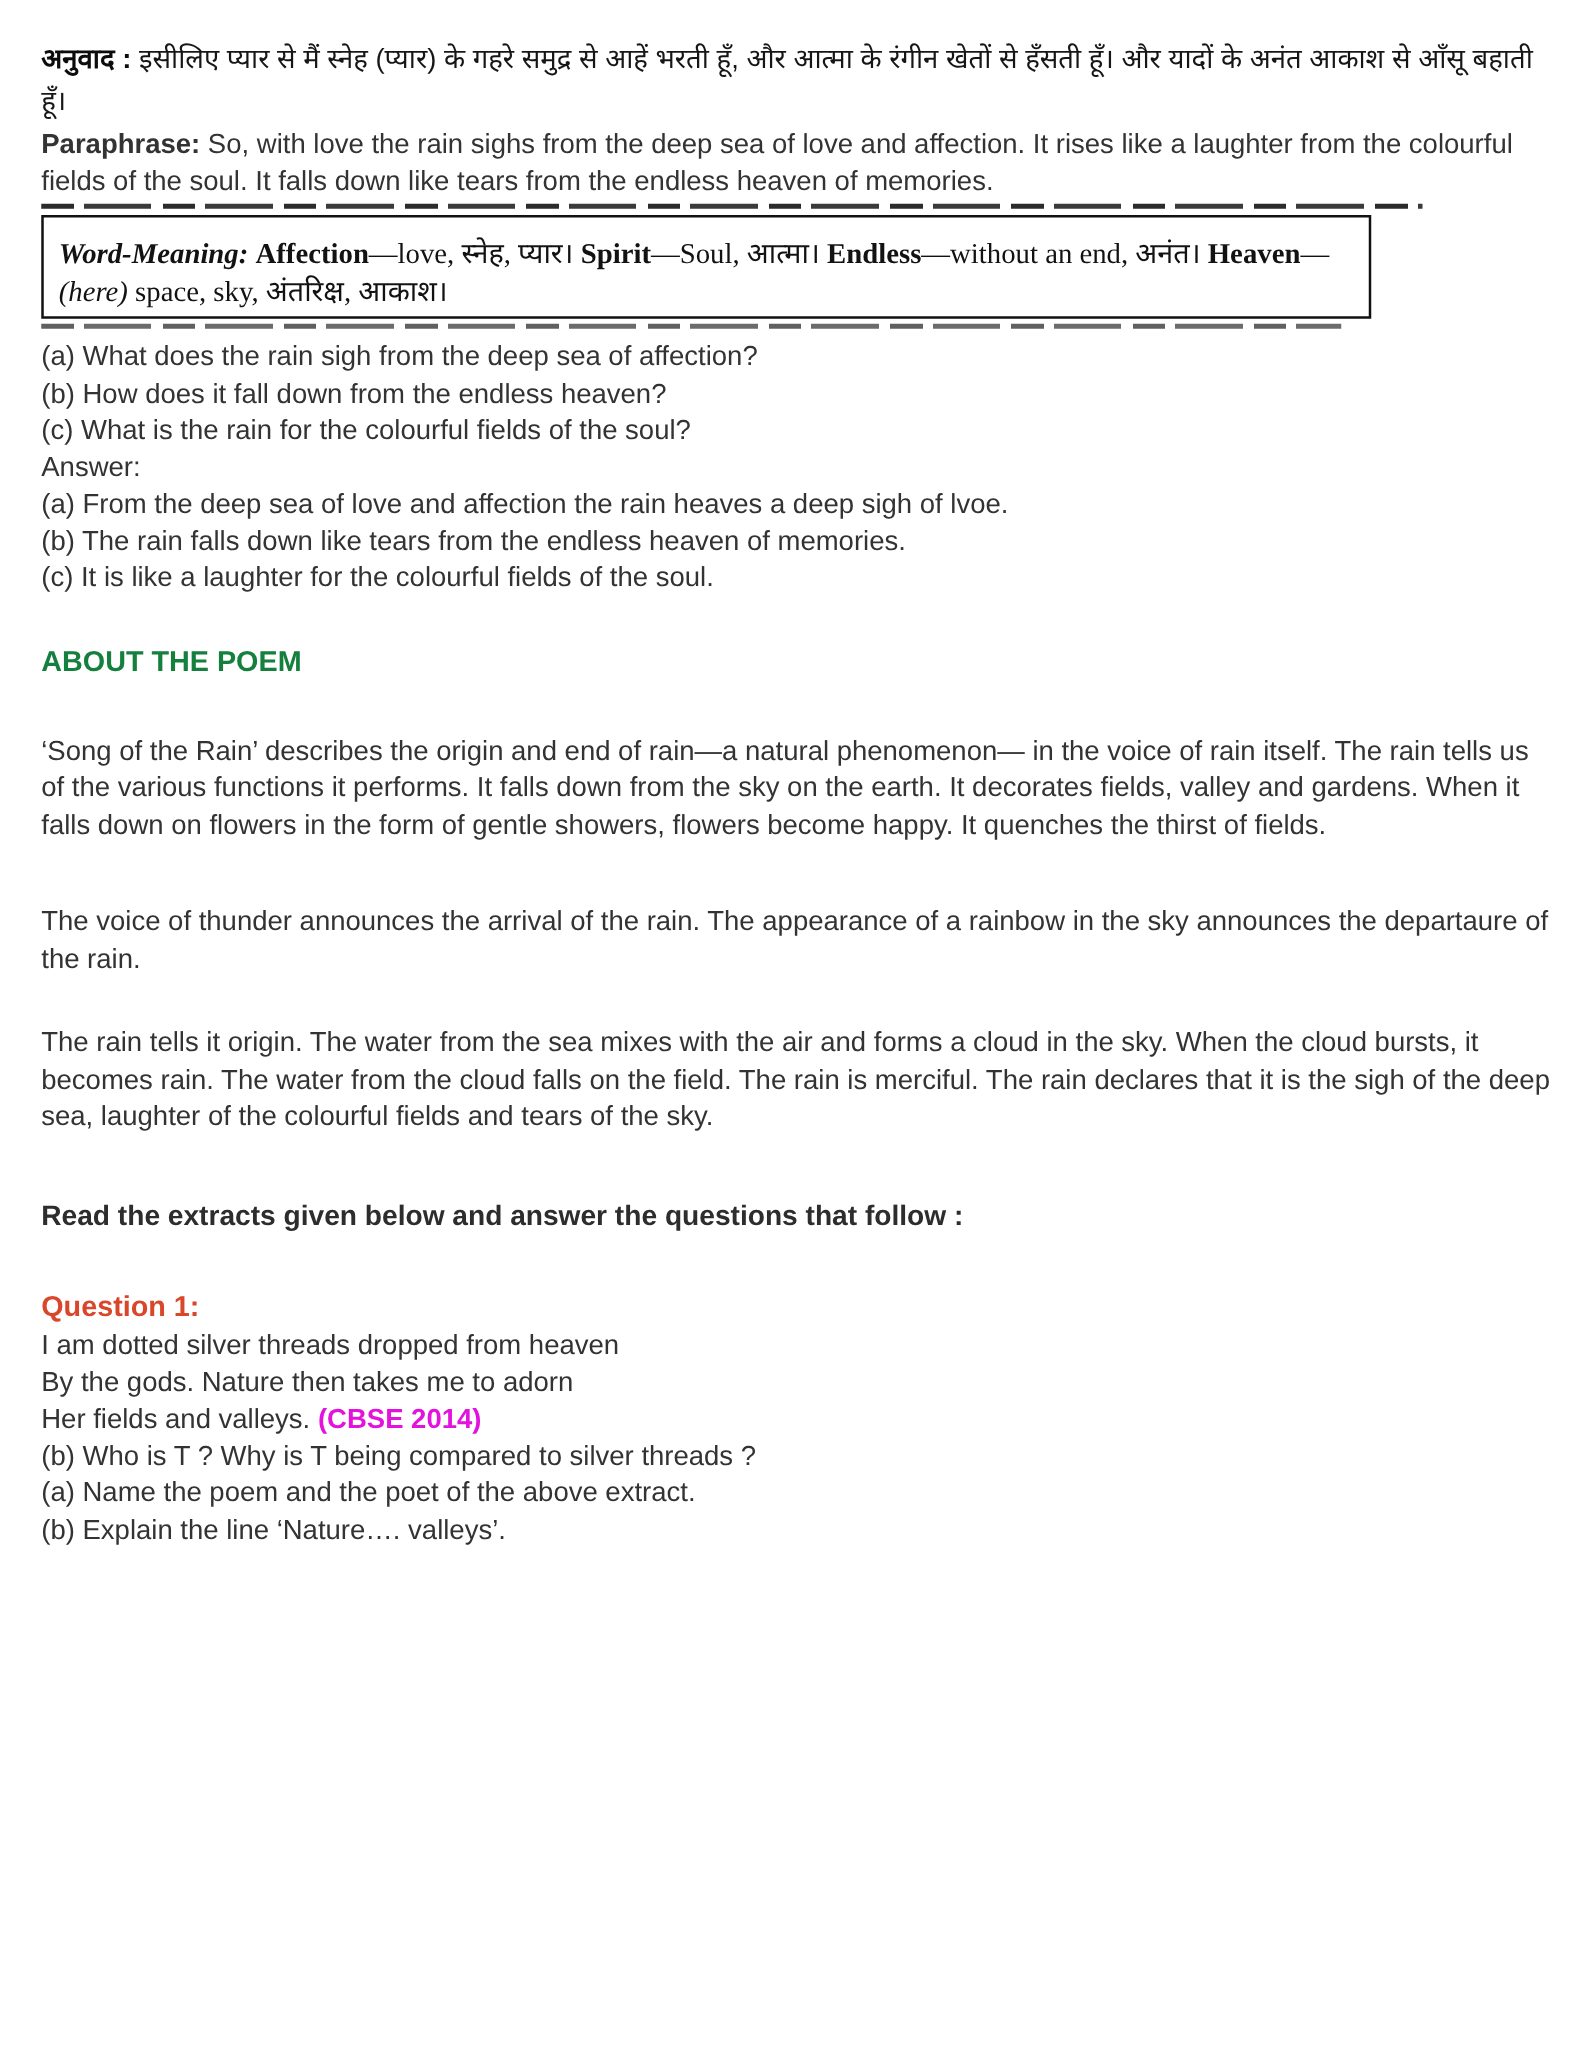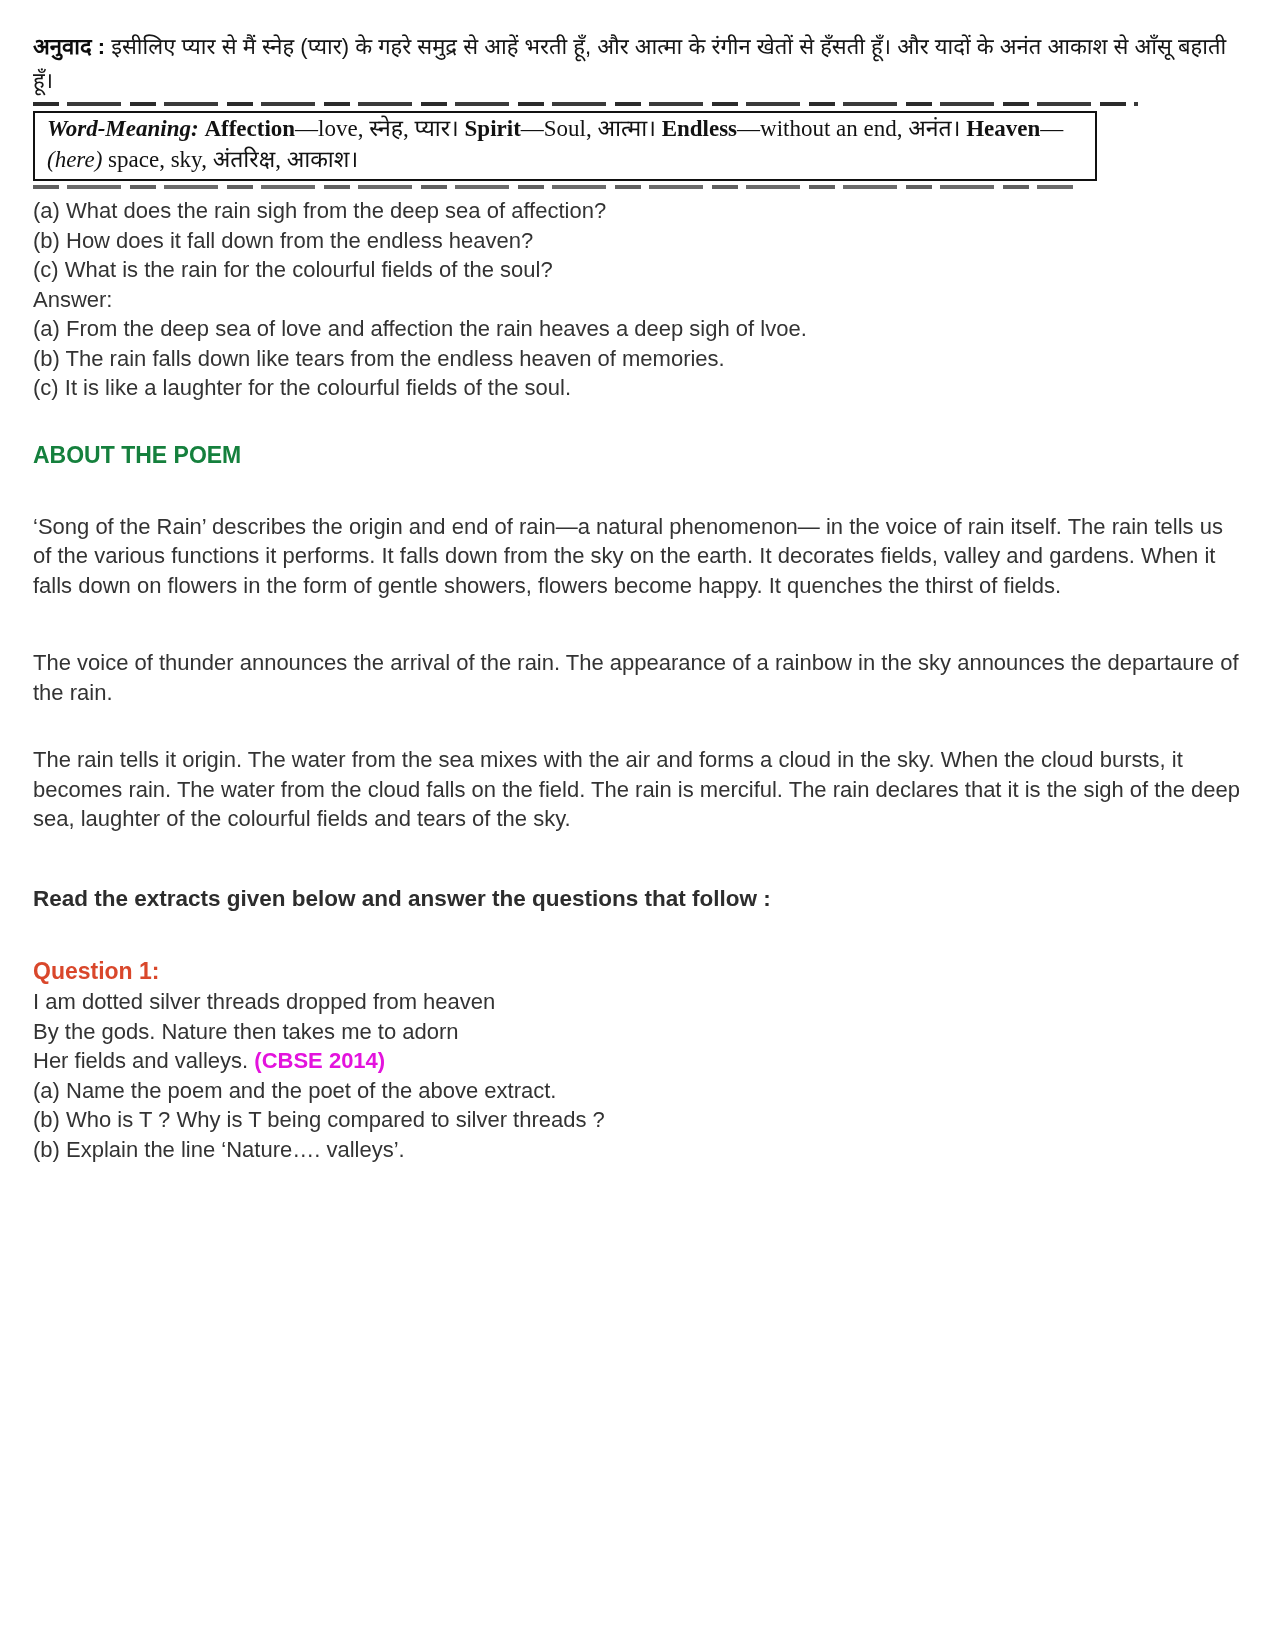--- a/index.html
+++ b/index.html
@@ -43,21 +43,21 @@
       #3a3a3a 34px, #3a3a3a 88px,
       transparent 88px, transparent 97px);
   }
   .artifact-top { width: 1105px; margin-top: 4px; }
   .artifact-bottom { width: 1040px; margin-top: 4px; opacity: .75; }
   .wm-box {
     box-sizing: border-box;
     width: 1064px;
     margin-top: 5px;
     border: 2px solid #111111;
-    padding: 0 12px 4px 12px;
+    padding: 13px 12px 4px 12px;
     font-family: "Liberation Serif", serif;
     font-size: 23px;
     line-height: 31px;
     color: #121212;
   }
   .wm-box .wm-title { font-weight: bold; font-style: italic; }
   .wm-box b { font-weight: bold; }
 
   .questions-block { margin-top: 7px; }
 
@@ -98,20 +98,21 @@
     margin-top: 40px;
   }
 </style>
 </head>
 <body>
 
 <div class="page">
 
   <p class="hindi-block"><b>अनुवाद :</b><span> इसीलिए प्यार से मैं स्नेह (प्यार) के गहरे समुद्र से आहें भरती हूँ, और आत्मा के रंगीन खेतों से हँसती हूँ। और यादों के अनंत आकाश से आँसू बहाती हूँ।</span></p>
 
+  <p class="body-para paraphrase"><b>Paraphrase:</b><span> So, with love the rain sighs from the deep sea of love and affection. It rises like a laughter from the colourful fields of the soul. It falls down like tears from the endless heaven of memories.</span></p>
 
   <div class="artifact artifact-top"></div>
 
   <div class="wm-box">
     <span class="wm-title">Word-Meaning:</span>
     <span> </span><b>Affection</b><span>—love, स्नेह, प्यार। </span><b>Spirit</b><span>—Soul, आत्मा। </span><b>Endless</b><span>—without an end, अनंत। </span><b>Heaven</b><span>—</span><br>
     <i>(here)</i><span> space, sky, अंतरिक्ष, आकाश।</span>
   </div>
 
   <div class="artifact artifact-bottom"></div>
@@ -134,18 +135,18 @@
 
 
   <p class="body-para instruction">Read the extracts given below and answer the questions that follow :</p>
 
   <h3 class="section-heading q1-label">Question 1:</h3>
 
   <div class="q1-body">
     <div class="body-line">I am dotted silver threads dropped from heaven</div>
     <div class="body-line">By the gods. Nature then takes me to adorn</div>
     <div class="body-line"><span>Her fields and valleys. </span><span class="cbse-tag">(CBSE 2014)</span></div>
+    <div class="body-line">(b) Who is T ? Why is T being compared to silver threads ?</div>
     <div class="body-line">(a) Name the poem and the poet of the above extract.</div>
-    <div class="body-line">(b) Who is T ? Why is T being compared to silver threads ?</div>
     <div class="body-line">(b) Explain the line ‘Nature…. valleys’.</div>
   </div>
 
 </div>
 
 </body></html>

